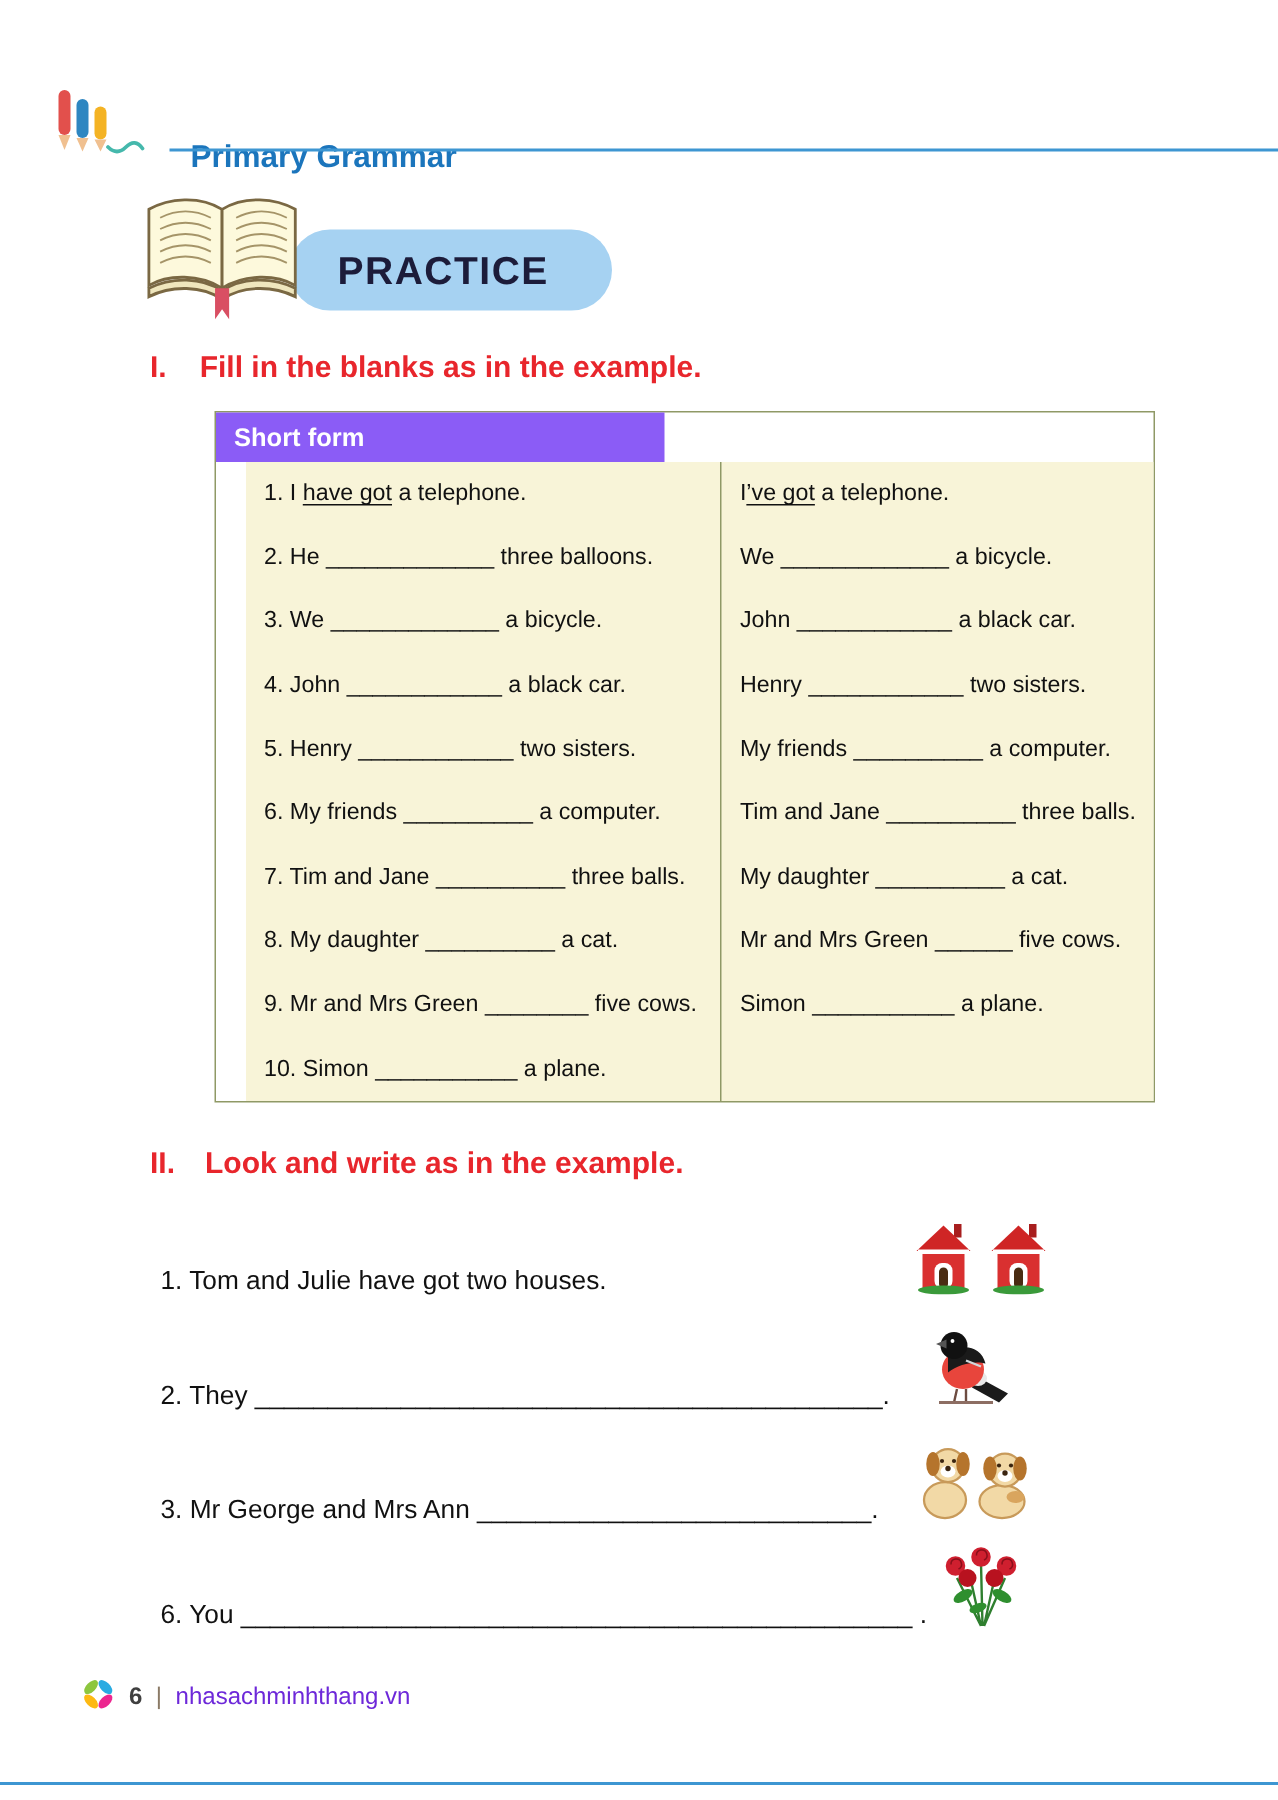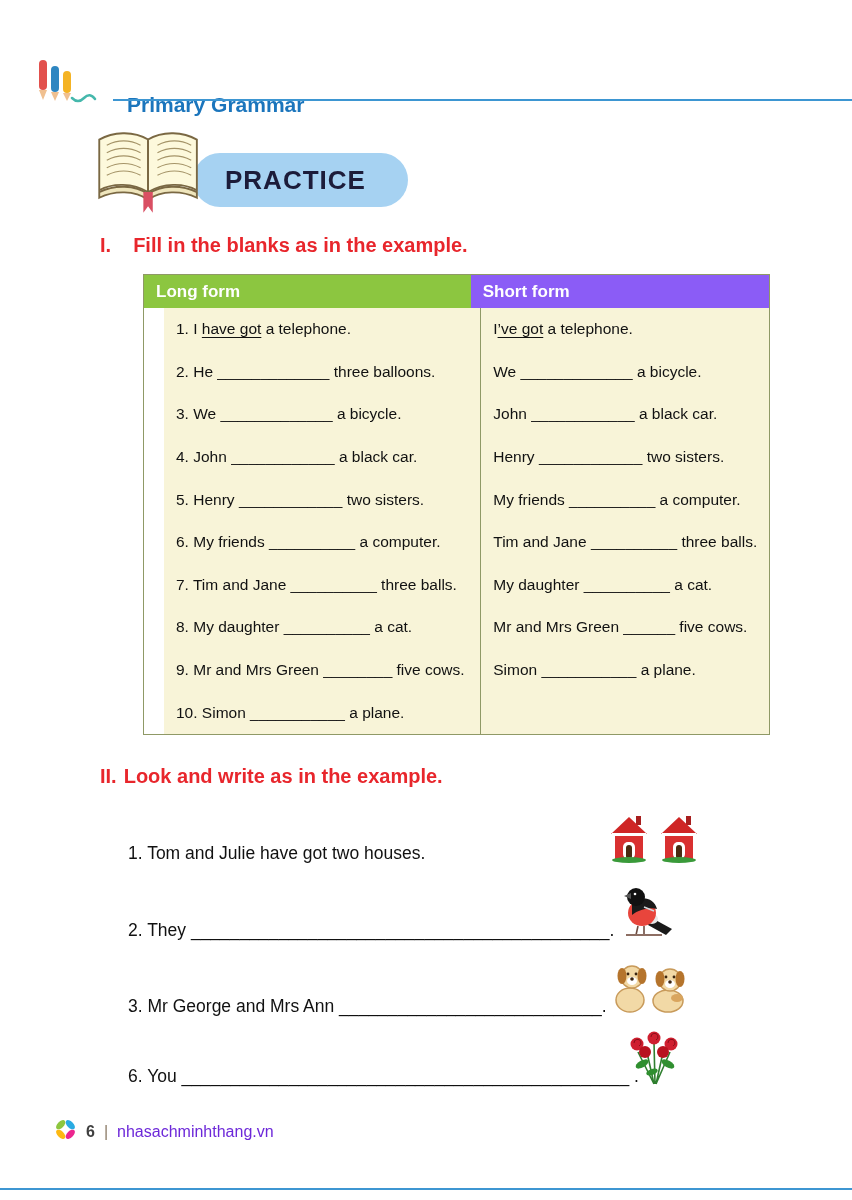--- a/index.html
+++ b/index.html
@@ -16,40 +16,40 @@
           border-radius:27px;display:flex;align-items:center;padding-left:32px;box-sizing:border-box;}
   .banner-label{font-size:26px;font-weight:bold;color:#1c1c3a;letter-spacing:1px;}
   .book-icon{position:absolute;left:88px;top:124px;z-index:2;}
 
   
   .ex-head{position:absolute;left:100px;display:flex;align-items:baseline;
            font-size:20px;font-weight:bold;color:#e8262c;}
   .ex1-head{top:234px;}
   .ex2-head{top:765px;}
   .ex1-head .num{margin-right:22px;}
-  .ex2-head .num{margin-right:7px;}
+  .ex2-head .num{margin-right:20px;}
 
   
   .gtable{position:absolute;left:143px;top:274px;width:627px;border:1.5px solid #8f9966;box-sizing:border-box;}
   .thead{display:flex;height:33px;}
   .th{display:flex;align-items:center;padding-left:12px;box-sizing:border-box;
       color:#ffffff;font-weight:bold;font-size:17px;}
   .th-long{width:327px;background:#8cc640;}
   .th-short{width:298.5px;background:#8b5cf6;}
   .tbody{display:flex;background:#f8f4d8;margin-left:20px;}
   .tcol{box-sizing:border-box;}
   .tcol-long{width:327px;}
   .tcol-short{width:298.5px;border-left:1.5px solid #8f9966;}
   .tline{height:42.6px;display:flex;align-items:center;padding-left:12px;
          font-size:15.5px;color:#111;}
   .tline span{white-space:pre;}
   .u{text-decoration:underline;text-underline-offset:3px;}
 
   
-  .item-text{position:absolute;left:128px;font-size:17.5px;color:#111;white-space:pre;}
+  .item-text{position:absolute;left:107px;font-size:17.5px;color:#111;white-space:pre;}
   .it1{top:843px;} .it2{top:920px;} .it3{top:996px;} .it4{top:1066px;}
   .img-box{position:absolute;}
   .img-houses{left:610px;top:813px;}
   .img-bird{left:622px;top:883px;}
   .img-puppies{left:610px;top:960px;}
   .img-flowers{left:624px;top:1030px;}
 
   
   .footer{position:absolute;left:54px;top:1118px;display:flex;align-items:center;gap:9px;font-size:16px;}
   .pg-num{font-weight:bold;color:#3f3f3f;}
@@ -90,21 +90,20 @@
     </svg>
   </span>
 
   <div class="ex-head ex1-head">
     <span class="num">I.</span>
     <span>Fill in the blanks as in the example.</span>
   </div>
 
   <div class="gtable">
     <div class="thead">
-      <div class="th th-long">Long form</div>
       <div class="th th-short">Short form</div>
     </div>
     <div class="tbody">
       <div class="tcol tcol-long">
         <div class="tline">
           <span>1. I </span>
             <span class="u">have got</span>
             <span> a telephone.</span>
         </div>
         <div class="tline">2. He _____________ three balloons.</div>

